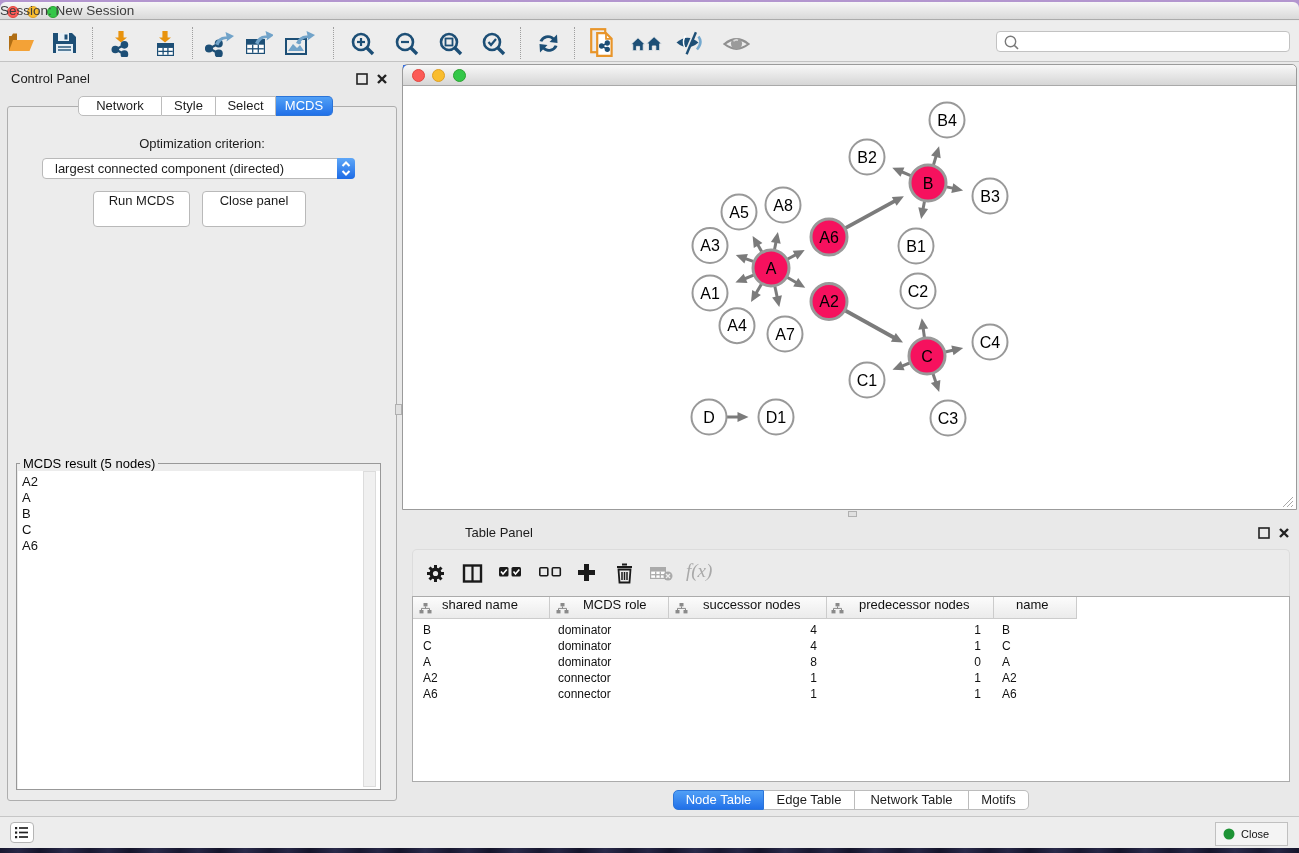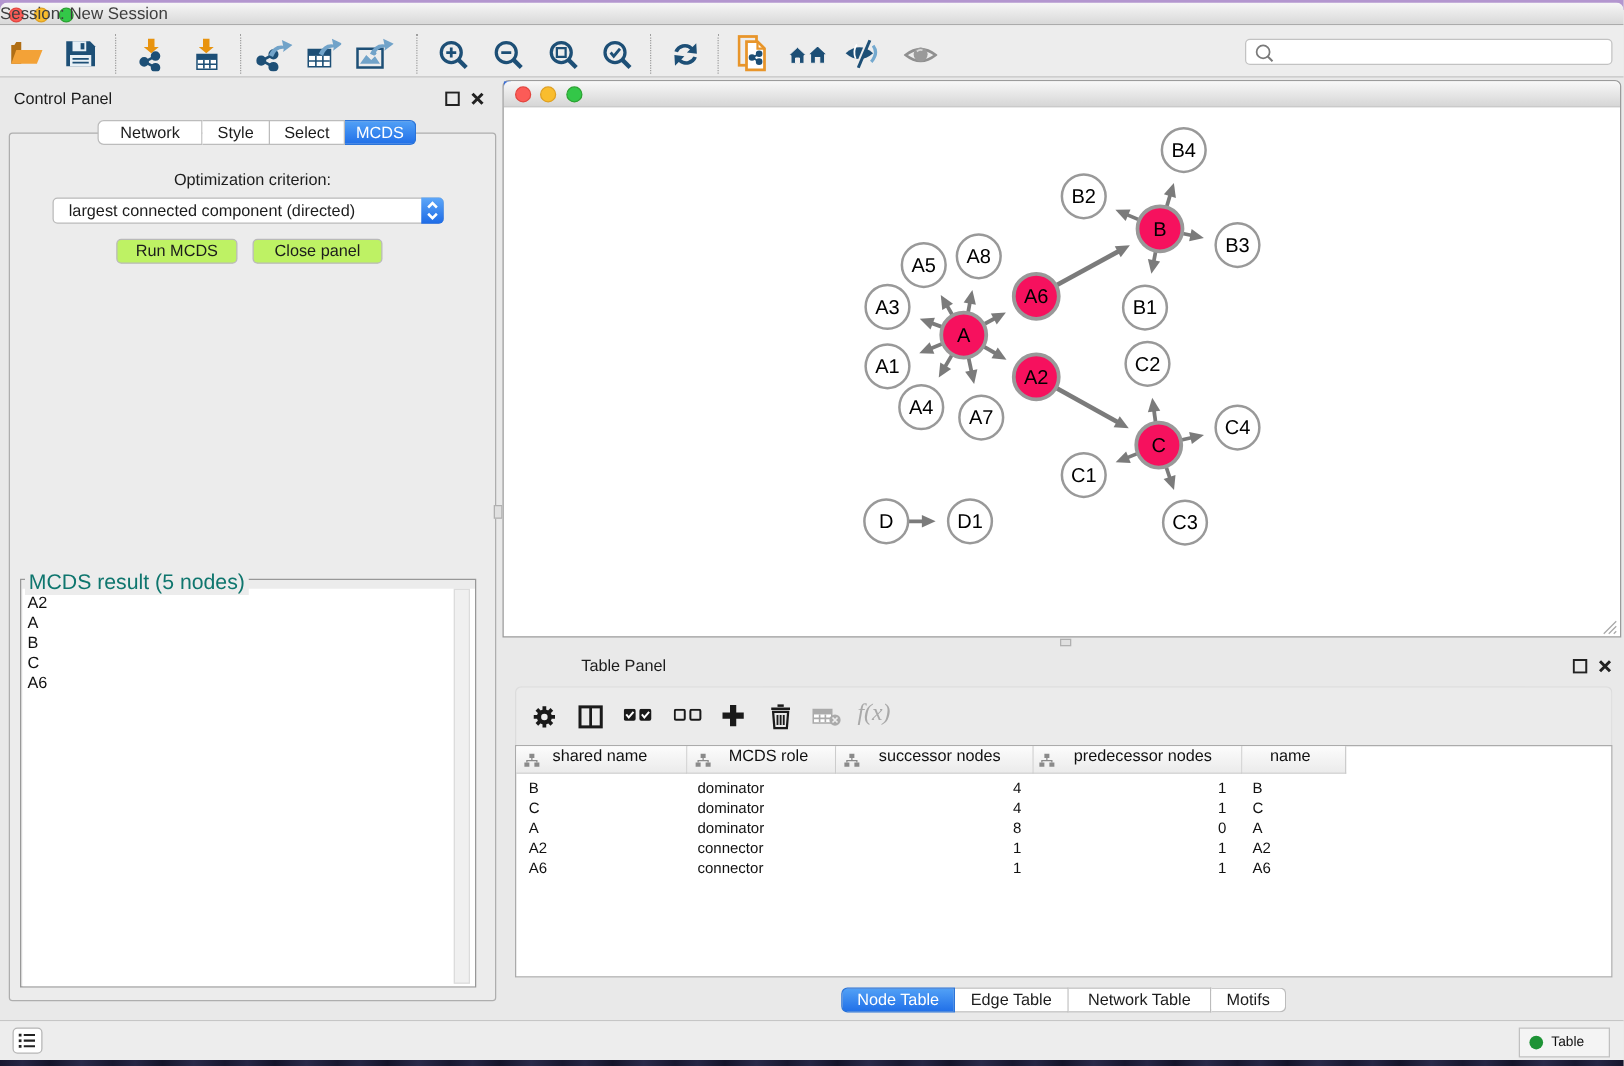--- a/index.html
+++ b/index.html
@@ -18,23 +18,23 @@
 #cp-outer{left:7px;top:106px;width:390px;height:695px;border:1px solid #aeaeae;background:#ececec;border-radius:3px;}
 .seg{position:absolute;display:flex;font-size:13px;}
 .seg div{background:#fff;border:1px solid #bcbcbc;border-left:none;color:#1c1c1c;text-align:center;line-height:18px;height:20px;}
 .seg div:first-child{border-left:1px solid #bcbcbc;border-radius:5px 0 0 5px;}
 .seg div:last-child{border-radius:0 5px 5px 0;}
 .seg div.sel{background:linear-gradient(#51a0f6,#2170e8);border-color:#2b74d8;color:#fff;}
 #cp-tabs{left:78px;top:96px;}
 #opt-label{left:8px;top:136px;width:388px;text-align:center;font-size:13px;color:#1c1c1c;}
 #dropdown{left:42px;top:158px;width:313px;height:21px;background:#fff;border:1px solid #b9b9b9;border-radius:4px;font-size:13px;color:#1c1c1c;line-height:19px;text-align:left;padding-left:12px;}
 #dd-step{right:-1px;top:-1px;width:18px;height:21px;border-radius:0 4px 4px 0;background:linear-gradient(#5ea7f8,#1d6be6);}
-.btn{position:absolute;height:20px;background:#bef264;border:1px solid #b9b9b9;border-radius:4px;font-size:13px;color:#1c1c1c;text-align:center;line-height:18px;}
+.btn{position:absolute;height:36px;background:#ffffff;border:1px solid #b9b9b9;border-radius:4px;font-size:13px;color:#1c1c1c;text-align:center;line-height:18px;}
 #groupbox{left:16px;top:463px;width:365px;height:327px;border:1px solid #989898;}
-#gb-label{left:20px;top:456px;background:#ececec;padding:0 3px;font-size:17px;color:#0f766e;}
+#gb-label{left:20px;top:456px;background:#ececec;padding:0 3px;font-size:13px;color:#000000;}
 #gb-list{left:1px;top:7px;width:362px;height:318px;background:#fff;font-size:13px;color:#111;padding:3px 0 0 4px;line-height:15.9px;}
 #gb-scroll{right:4px;top:0px;width:13px;height:316px;background:#f0f0f0;border:1px solid #dcdcdc;}
 
 #gwin{left:402px;top:64px;width:895px;height:446px;border:1px solid #9b9b9b;border-radius:5px 5px 0 0;background:#fff;}
 #gtitle{left:0;top:0;width:893px;height:21px;background:linear-gradient(#f8f8f8,#d6d6d6);border-bottom:1px solid #a9a9a9;border-radius:5px 5px 0 0;}
 #gtitle-text{width:893px;text-align:center;font-size:13px;font-weight:bold;color:#333;top:3px;}
 .gl{width:13px;height:13px;border-radius:50%;top:4px;}
 
 .grip{background:#e0e0e0;border:1px solid #b0b0b0;}
 
@@ -445,15 +445,15 @@
       <g fill="#222">
         <rect x="4" y="4" width="2.2" height="2.2"></rect>
         <rect x="4" y="8.5" width="2.2" height="2.2"></rect>
         <rect x="4" y="13" width="2.2" height="2.2"></rect>
       </g>
     </svg></div>
 <div class="abs" id="memory">
     <svg width="14" height="14" style="position:absolute;left:7px;top:5px">
       <circle cx="6" cy="6" r="5.5" fill="#1d9335"></circle>
     </svg>
-    <span style="position:absolute;left:25px;top:5px">Table</span>
+    <span style="position:absolute;left:25px;top:5px">Close</span>
   </div>
 <div class="abs" id="bottombar"></div>
 
 </body></html>

